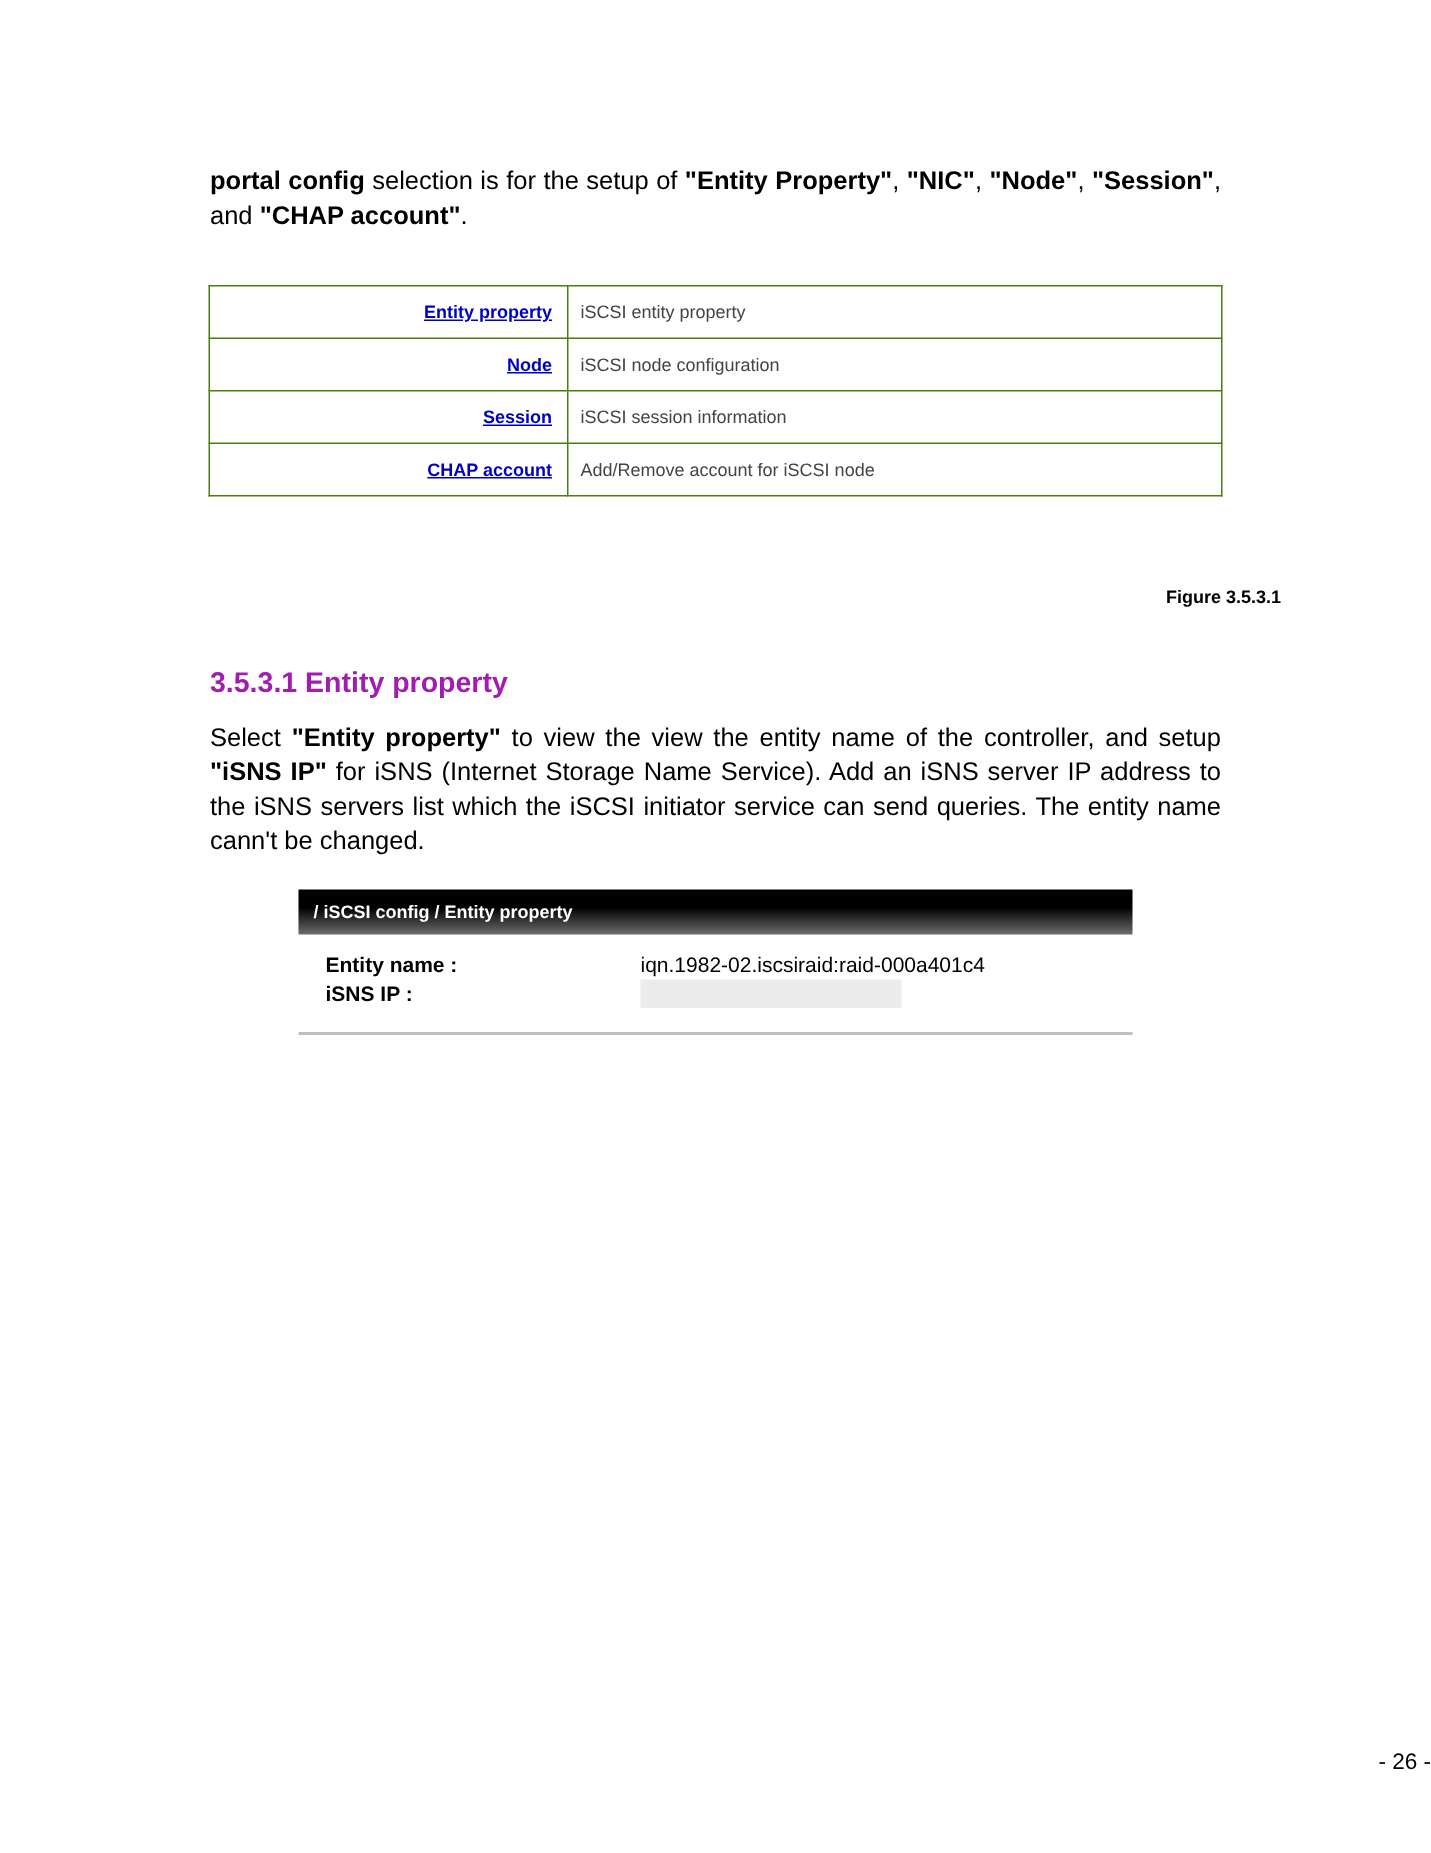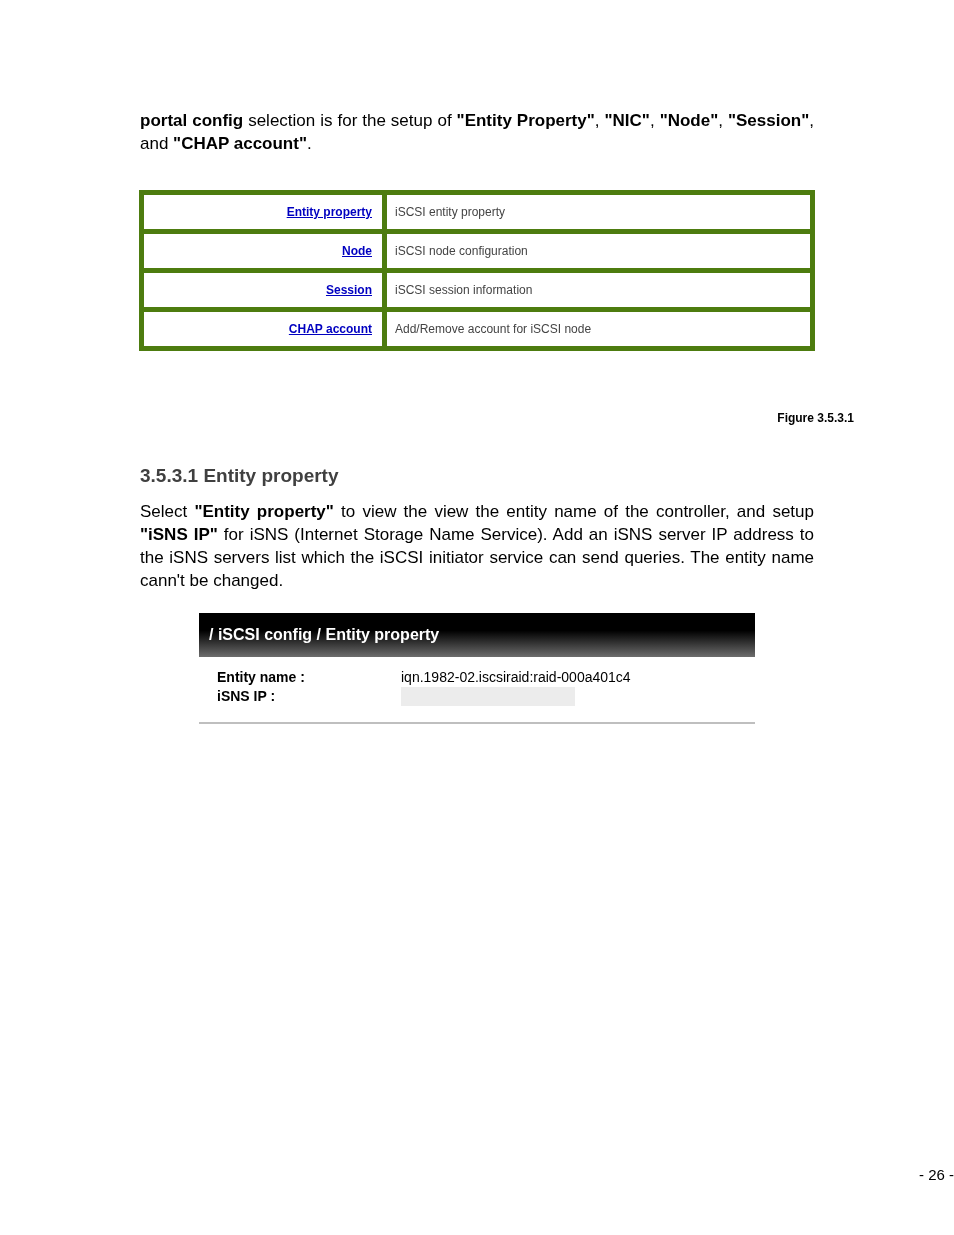--- a/index.html
+++ b/index.html
@@ -27,21 +27,21 @@
   }
   
   .config-table {
     width: 676px;
     margin: 0 auto 60px auto;
     border-collapse: collapse;
     border: 1px solid #d9d9d9;
     font-size: 12px;
   }
   .config-table td {
-    border: 5px solid #4d7c0f;
+    border: 1px solid #4d7c0f;
     padding: 10px 8px;
     vertical-align: middle;
     background: #fff;
   }
   .config-table td.link-cell {
     width: 220px;
     text-align: right;
     padding-right: 10px;
   }
   .config-table a.blue-link {
@@ -56,61 +56,61 @@
   }
   .figure-caption {
     font-size: 12px;
     font-weight: bold;
     text-align: right;
     margin: 10px 0 40px 0;
   }
   .sub-title {
     font-size: 19px;
     font-weight: bold;
-    color: #404040;
+    color: #a21caf;
     margin: 0 0 14px 40px;
   }
   .body-para {
     font-size: 17px;
     line-height: 1.35;
     text-align: justify;
     margin: 0 40px 20px 40px;
   }
   .quoted {
     font-weight: bold;
   }
   
   .panel {
     width: 556px;
     margin: 0 auto;
     border-bottom: 2px solid #bfbfbf;
   }
   .panel-header {
-    height: 44px;
+    height: 30px;
     background: linear-gradient(to bottom, #000 0%, #000 40%, #6d6d6d 100%);
     color: #fff;
     font-family: Verdana, Arial, sans-serif;
     font-weight: bold;
-    font-size: 16px;
+    font-size: 12px;
     padding: 0 10px;
     display: flex;
     align-items: center;
   }
   .panel-body {
     padding: 10px 18px 14px 18px;
     font-family: Verdana, Arial, sans-serif;
     font-size: 14px;
   }
   .panel-row {
     display: flex;
     align-items: center;
     margin: 2px 0;
   }
   .panel-label {
-    width: 184px;
+    width: 210px;
     font-weight: bold;
   }
   .panel-value {
     flex: 1;
   }
   .panel-input {
     width: 170px;
     height: 17px;
     border: none;
     background: #ececec;

